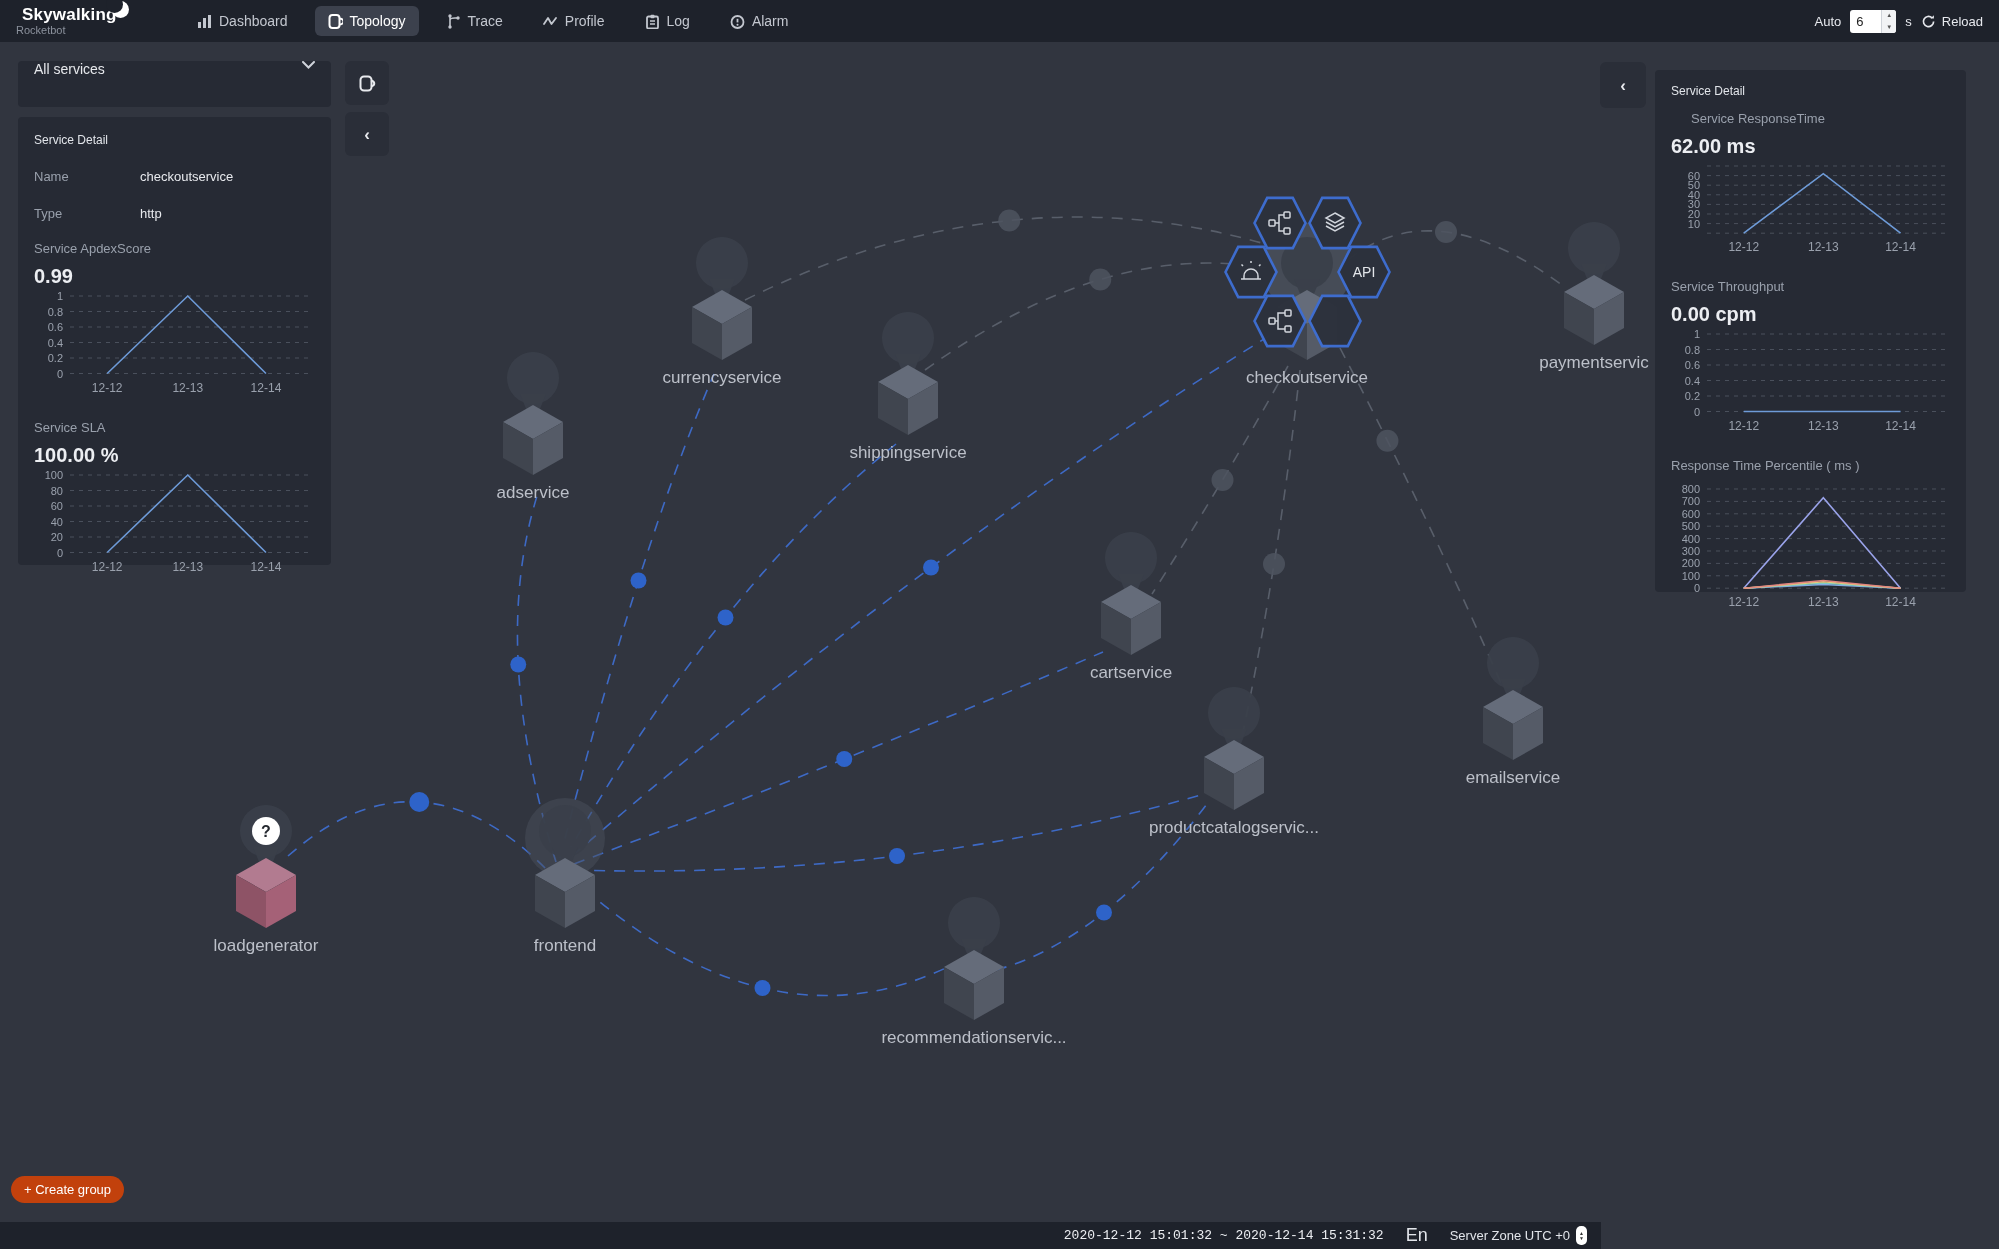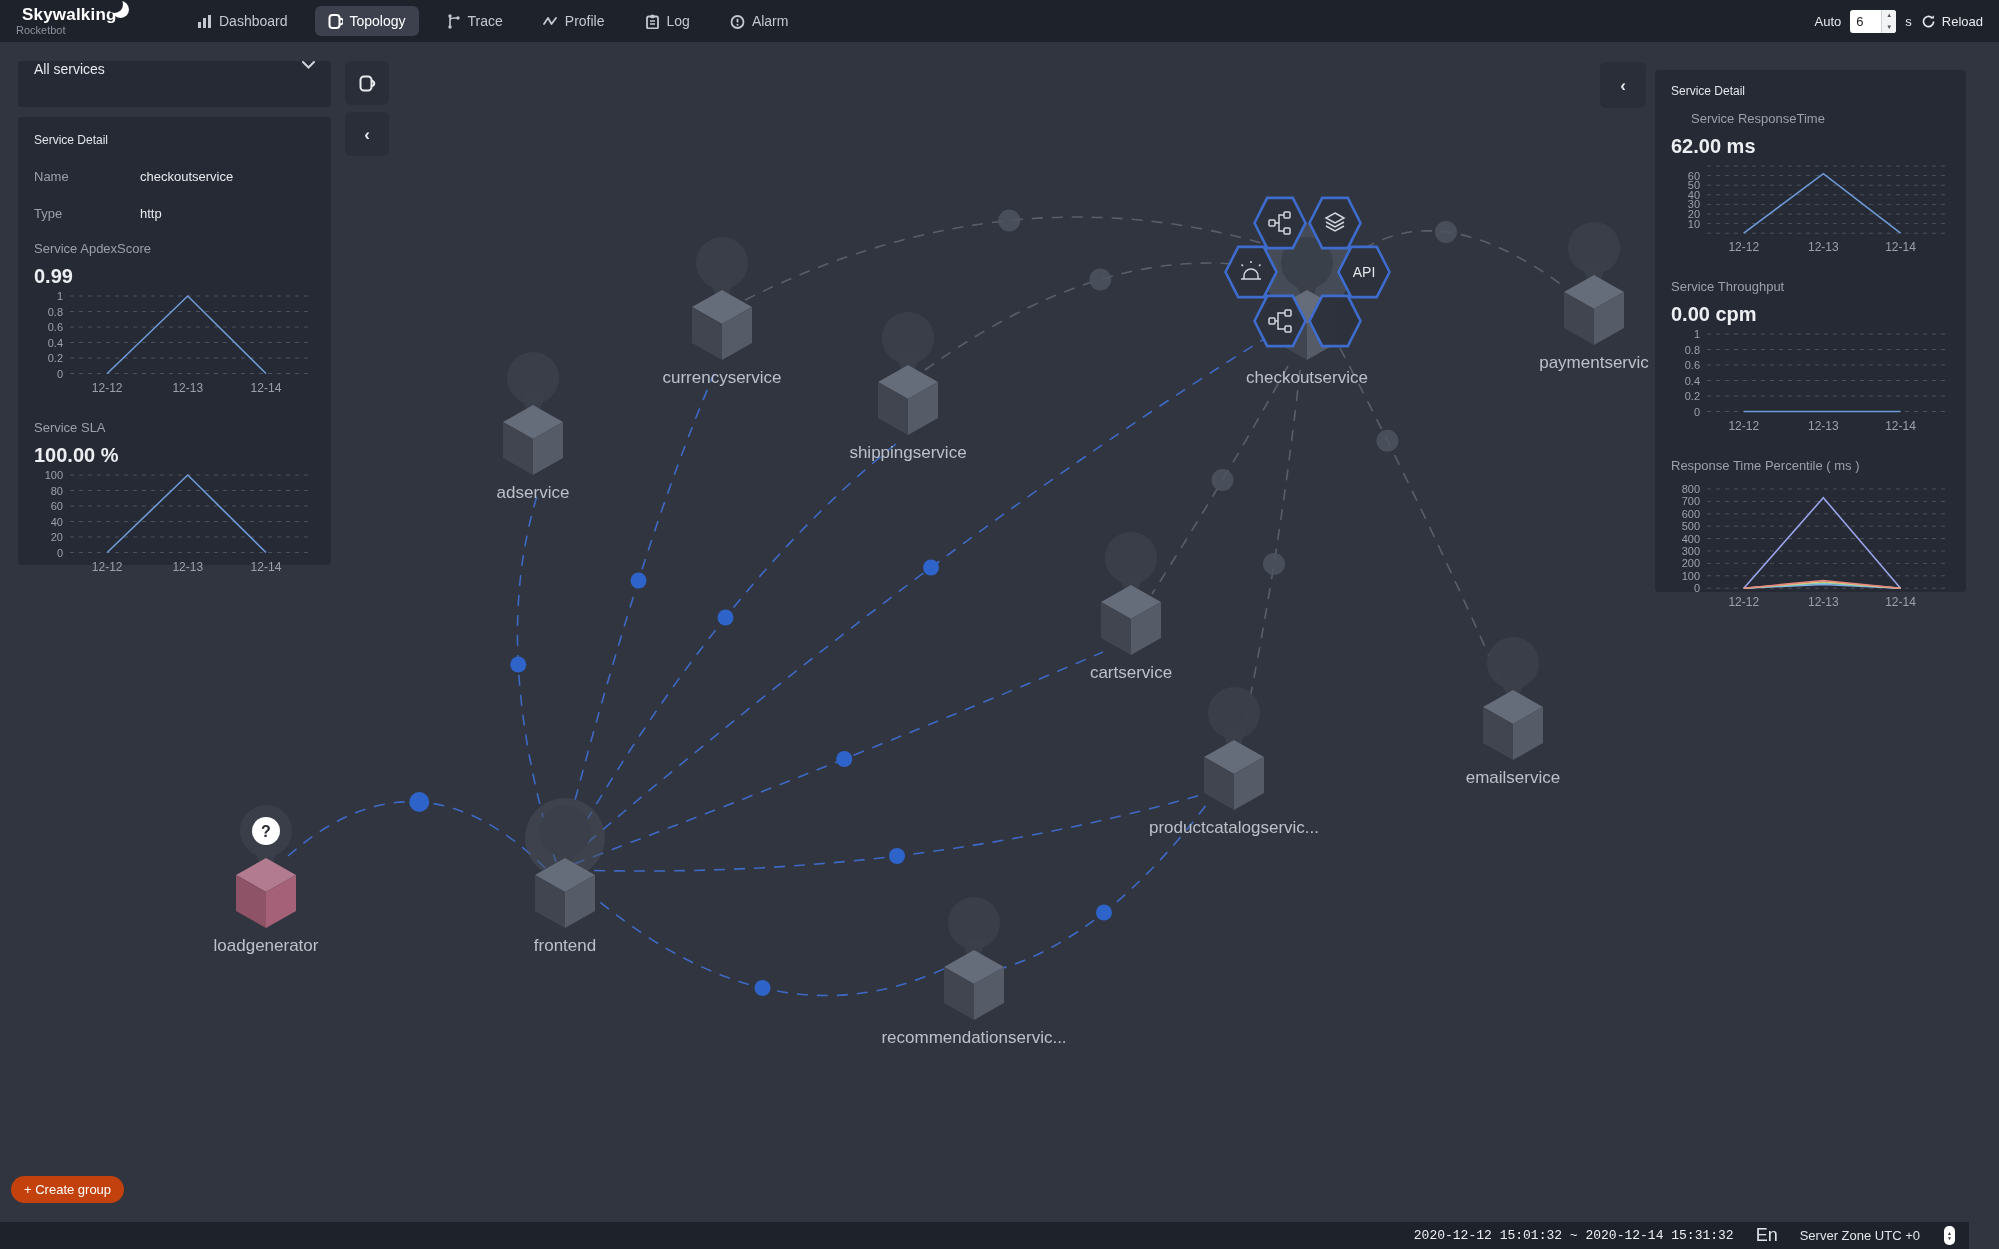--- a/index.html
+++ b/index.html
@@ -20,25 +20,25 @@
             padding:7px 13px;border-radius:6px;cursor:pointer;white-space:nowrap;}
   .nav-item.active{background:#3c414d;color:#fff;}
   .nav-item svg{display:block;}
   .top-right{margin-left:auto;display:flex;align-items:center;gap:9px;margin-right:16px;color:#e7e9ee;font-size:13px;}
   .num-input{display:flex;align-items:stretch;width:46px;height:23px;background:#fff;border-radius:3px;overflow:hidden;}
   .num-input .val{flex:1;color:#222;font-size:13px;display:flex;align-items:center;padding-left:6px;}
   .spin{width:14px;border-left:1px solid #cfd3d9;display:flex;flex-direction:column;}
   .spin span{flex:1;display:flex;align-items:center;justify-content:center;font-size:6px;color:#555;cursor:pointer;background:#f2f3f5;}
   .reload-wrap{display:flex;align-items:flex-end;gap:6px;cursor:pointer;}
   
-  .bottombar{position:absolute;left:0;top:1222px;width:1969px;height:27px;background:#1e222b;z-index:20;
+  .bottombar{position:absolute;left:0;top:1222px;width:1601px;height:27px;background:#1e222b;z-index:20;
              display:flex;align-items:center;justify-content:flex-end;gap:22px;padding-right:14px;box-sizing:border-box;}
   .time-range{font-family:"Liberation Mono",monospace;font-size:13px;color:#eceef2;cursor:pointer;}
   .lang{font-size:18px;color:#e2e5ea;cursor:pointer;}
-  .zone{display:flex;align-items:center;gap:24px;font-size:13px;color:#e2e5ea;}
+  .zone{display:flex;align-items:center;gap:6px;font-size:13px;color:#e2e5ea;}
   .mini-step{width:11px;height:19px;background:#fff;border-radius:5px;display:flex;flex-direction:column;
              align-items:center;justify-content:center;color:#333;font-size:5px;line-height:5px;cursor:pointer;}
   
   .select-box{position:absolute;left:18px;top:61px;width:313px;height:46px;background:#262a34;border-radius:4px;
               display:flex;justify-content:space-between;padding:0 16px;box-sizing:border-box;
               color:#e6e8ec;font-size:14px;cursor:pointer;z-index:10;}
   .panel{position:absolute;background:#262a34;border-radius:4px;z-index:10;box-sizing:border-box;}
   .left-panel{left:18px;top:117px;width:313px;height:448px;padding:16px 16px 0 16px;}
   .right-panel{left:1655px;top:70px;width:311px;height:522px;padding:14px 16px 0 16px;}
   .panel-title{font-size:12px;color:#e2e5ea;}

